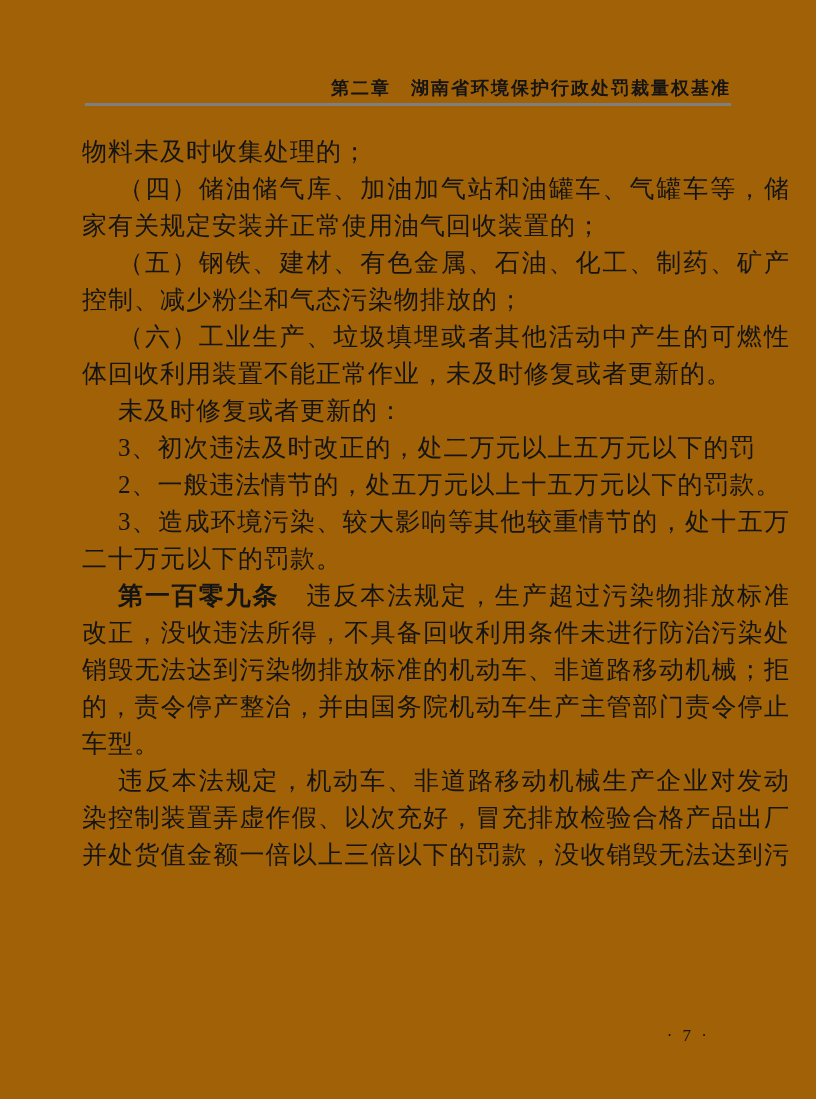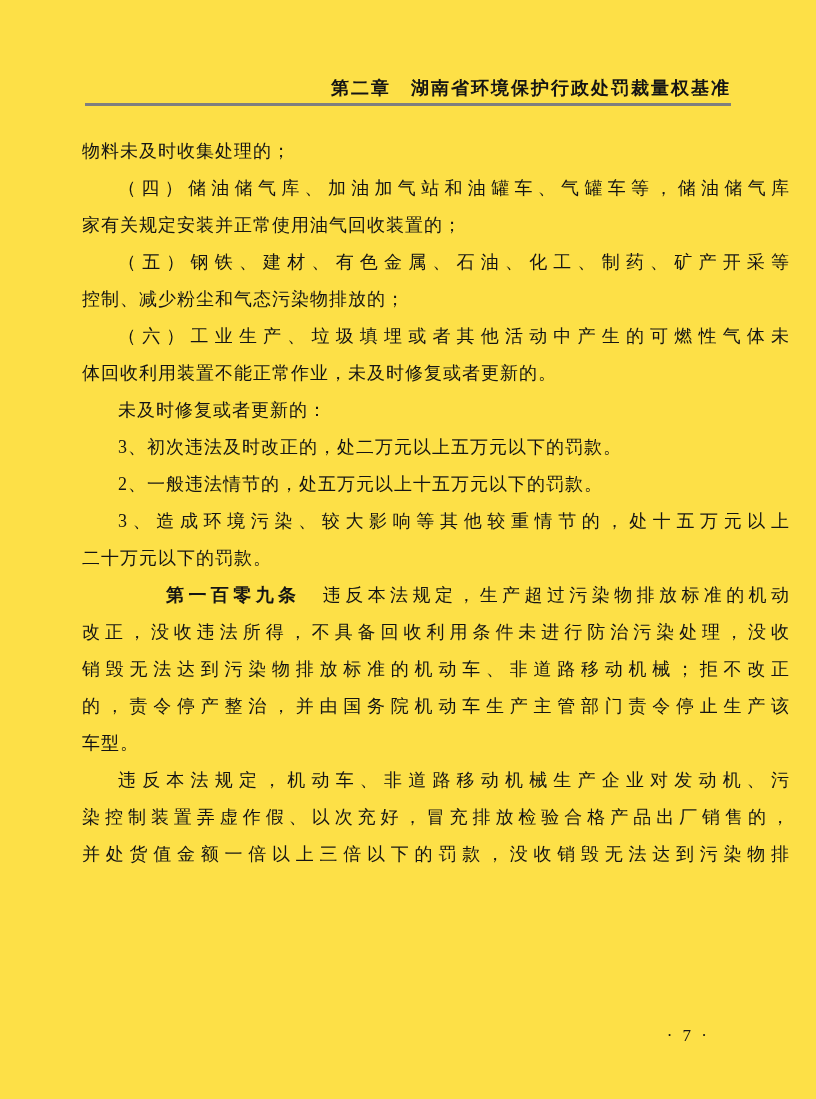--- a/index.html
+++ b/index.html
@@ -4,21 +4,21 @@
 <style>
   html, body {
     margin: 0;
     padding: 0;
     background: #ffffff;
   }
   .page {
     position: relative;
     width: 816px;
     height: 1099px;
-    background: #fde047;
+    background: #a16207;
     overflow: hidden;
     font-family: "Liberation Serif", "DejaVu Serif", serif;
     color: #141414;
   }
   .header-title {
     position: absolute;
     top: 76px;
     left: 85px;
     right: 85px;
     text-align: right;
@@ -33,40 +33,39 @@
     left: 85px;
     width: 646px;
     height: 3px;
     background: #7f7f7f;
   }
   .body-text {
     position: absolute;
     top: 133px;
     left: 82px;
     width: 708px;
-    font-size: 18px;
+    font-size: 25px;
     letter-spacing: 1px;
   }
   .line {
     height: 37px;
     line-height: 37px;
     white-space: normal;
     overflow: hidden;
   }
   .line.indent {
     text-indent: 36px;
   }
   .line.justify {
     text-align: justify;
     text-align-last: justify;
   }
   .article-no {
     font-weight: bold;
     font-family: "Liberation Sans", "DejaVu Sans", sans-serif;
-    margin-left: 48px;
   }
   .footer-page {
     position: absolute;
     top: 1026px;
     right: 106px;
     font-size: 17px;
     letter-spacing: 3px;
     font-family: "Liberation Serif", "DejaVu Serif", serif;
     color: #141414;
   }

